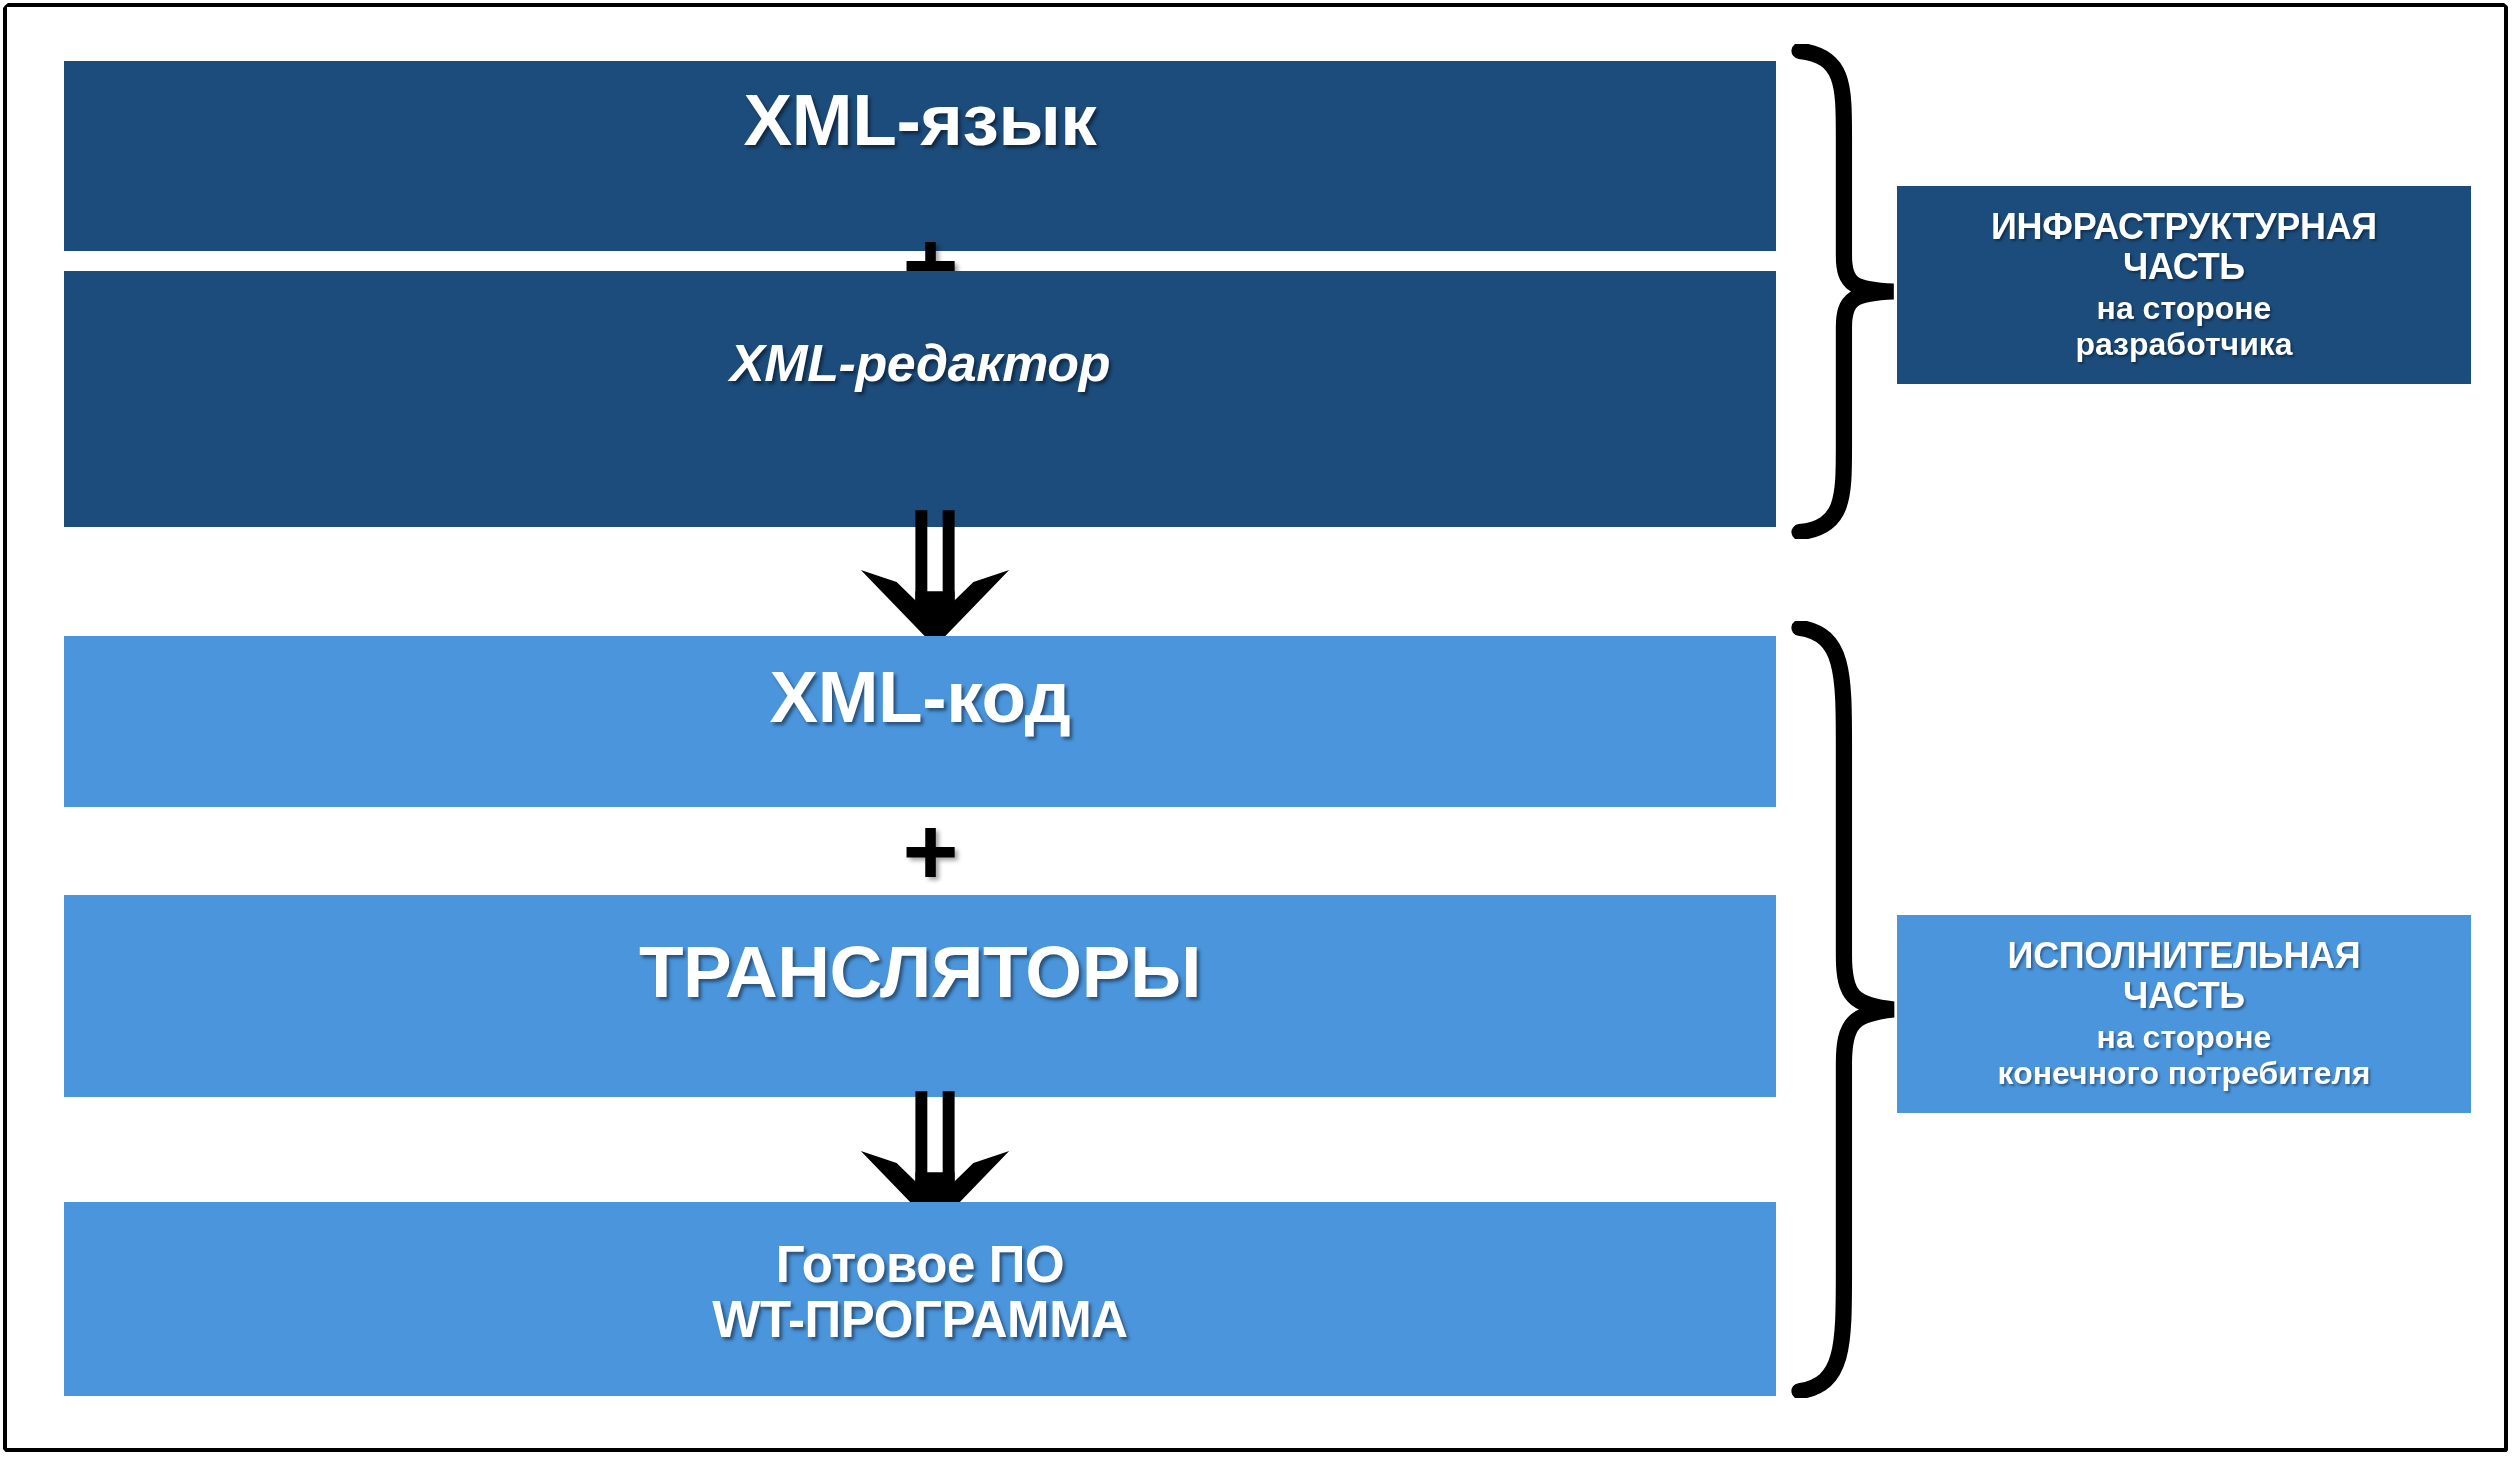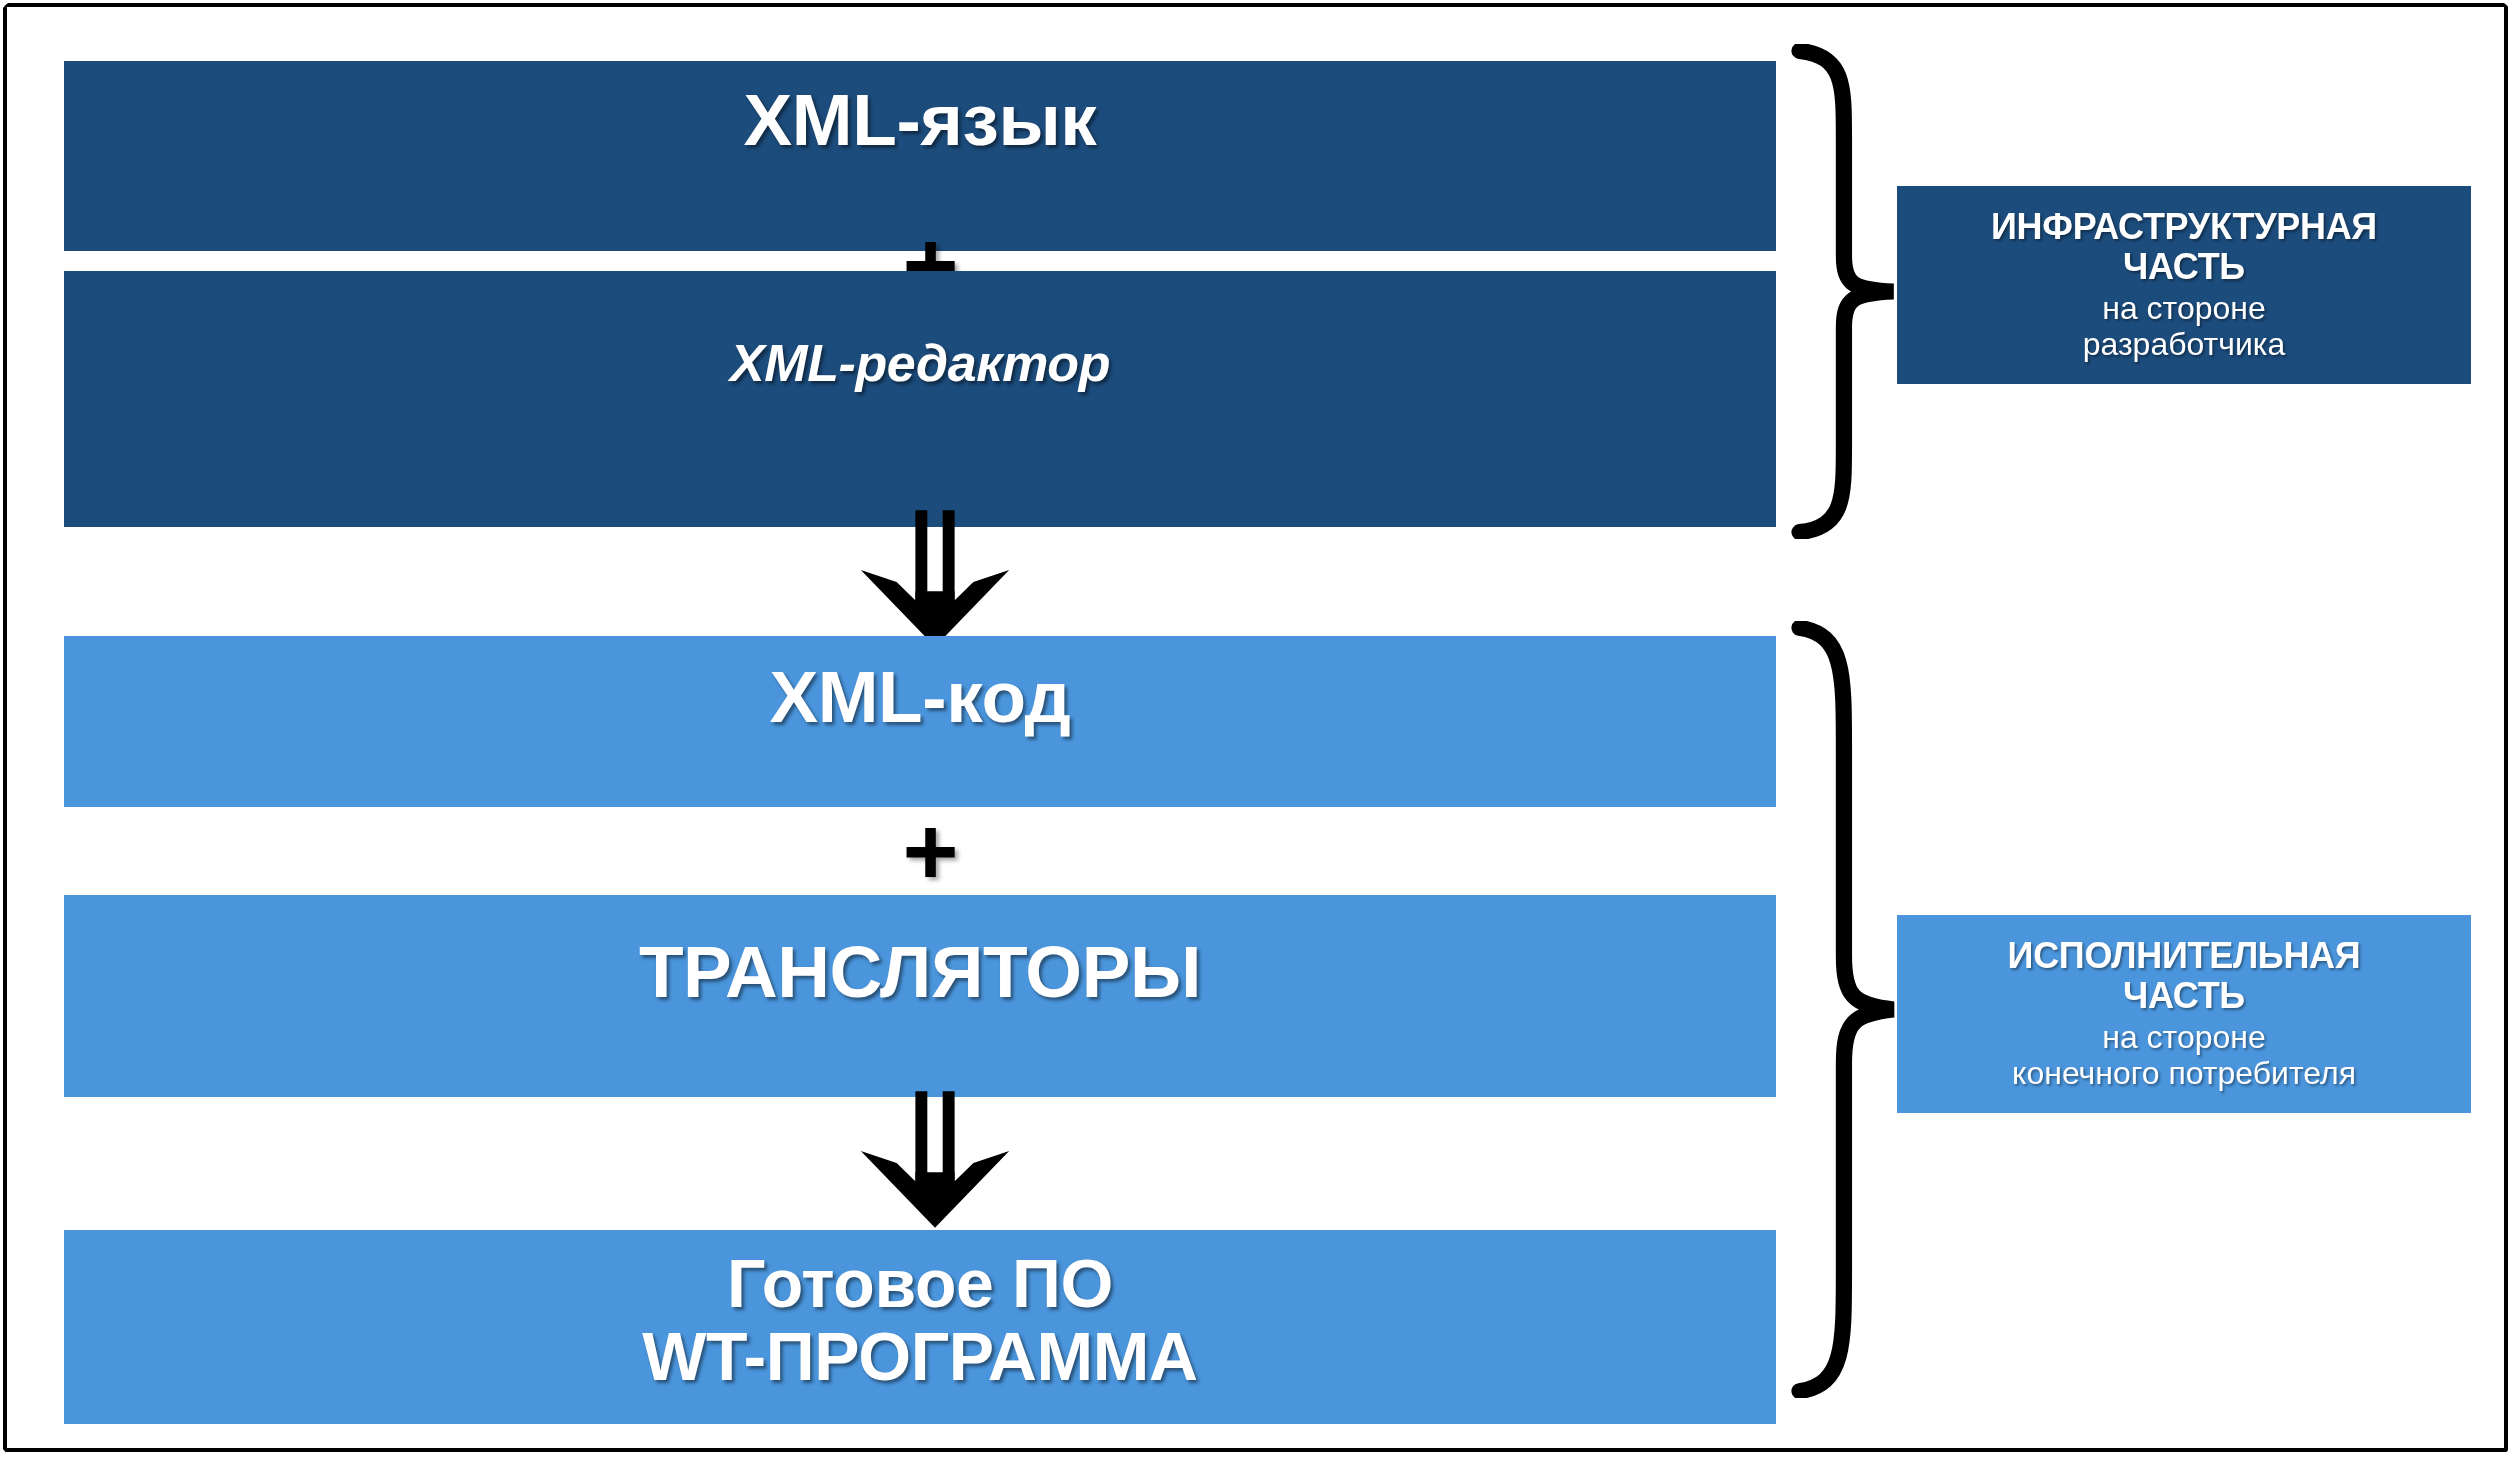--- a/index.html
+++ b/index.html
@@ -38,21 +38,21 @@
     letter-spacing:-0.4px;
   }
   .dark{ background:#1C4C7C; }
   .light{ background:#4A95DC; }
 
   
   #box-xml-language{ left:64px;  top:61px;   width:1712px; height:190px; font-size:73px; }
   #box-xml-editor  { left:64px;  top:271px;  width:1712px; height:256px; font-size:52px;font-style:italic; }
   #box-xml-code    { left:64px;  top:636px;  width:1712px; height:171px; font-size:73px;align-items:center; }
   #box-translators { left:64px;  top:895px; width:1712px; height:202px; font-size:73px; }
-  #box-ready-sw    { left:64px;  top:1202px; width:1712px; height:194px; font-size:68px;margin-top:28px; }
+  #box-ready-sw    { left:64px;  top:1202px; width:1712px; height:194px; font-size:51px; }
 
   #box-xml-language .txt, #box-xml-editor .txt{
     position:relative; top:-36px;
   }
   #box-xml-code .txt{ position:relative; top:-24px; }
   #box-translators .txt{ position:relative; top:-24px; }
   #box-ready-sw .txt{ position:relative; top:-6.8px; }
 
   
   .plus{
@@ -100,21 +100,21 @@
   #label-execution     { left:1897px; top:915px; width:574px; height:198px; }
 
   .side-label .title{
     font-weight:bold;
     font-size:36px;
     line-height:1.1;
     letter-spacing:-0.3px;
     text-shadow:1.7px 1.7px 2.6px rgba(0,0,0,0.4);
   }
   .side-label .subtitle{
-    font-weight:normal;
+    font-weight:bold;
     font-size:32px;
     line-height:1.12;
     margin-top:5.1px;
     text-shadow:1.7px 1.7px 2.6px rgba(0,0,0,0.4);
   }
 </style>
 </head>
 <body>
 
 <div id="canvas">

